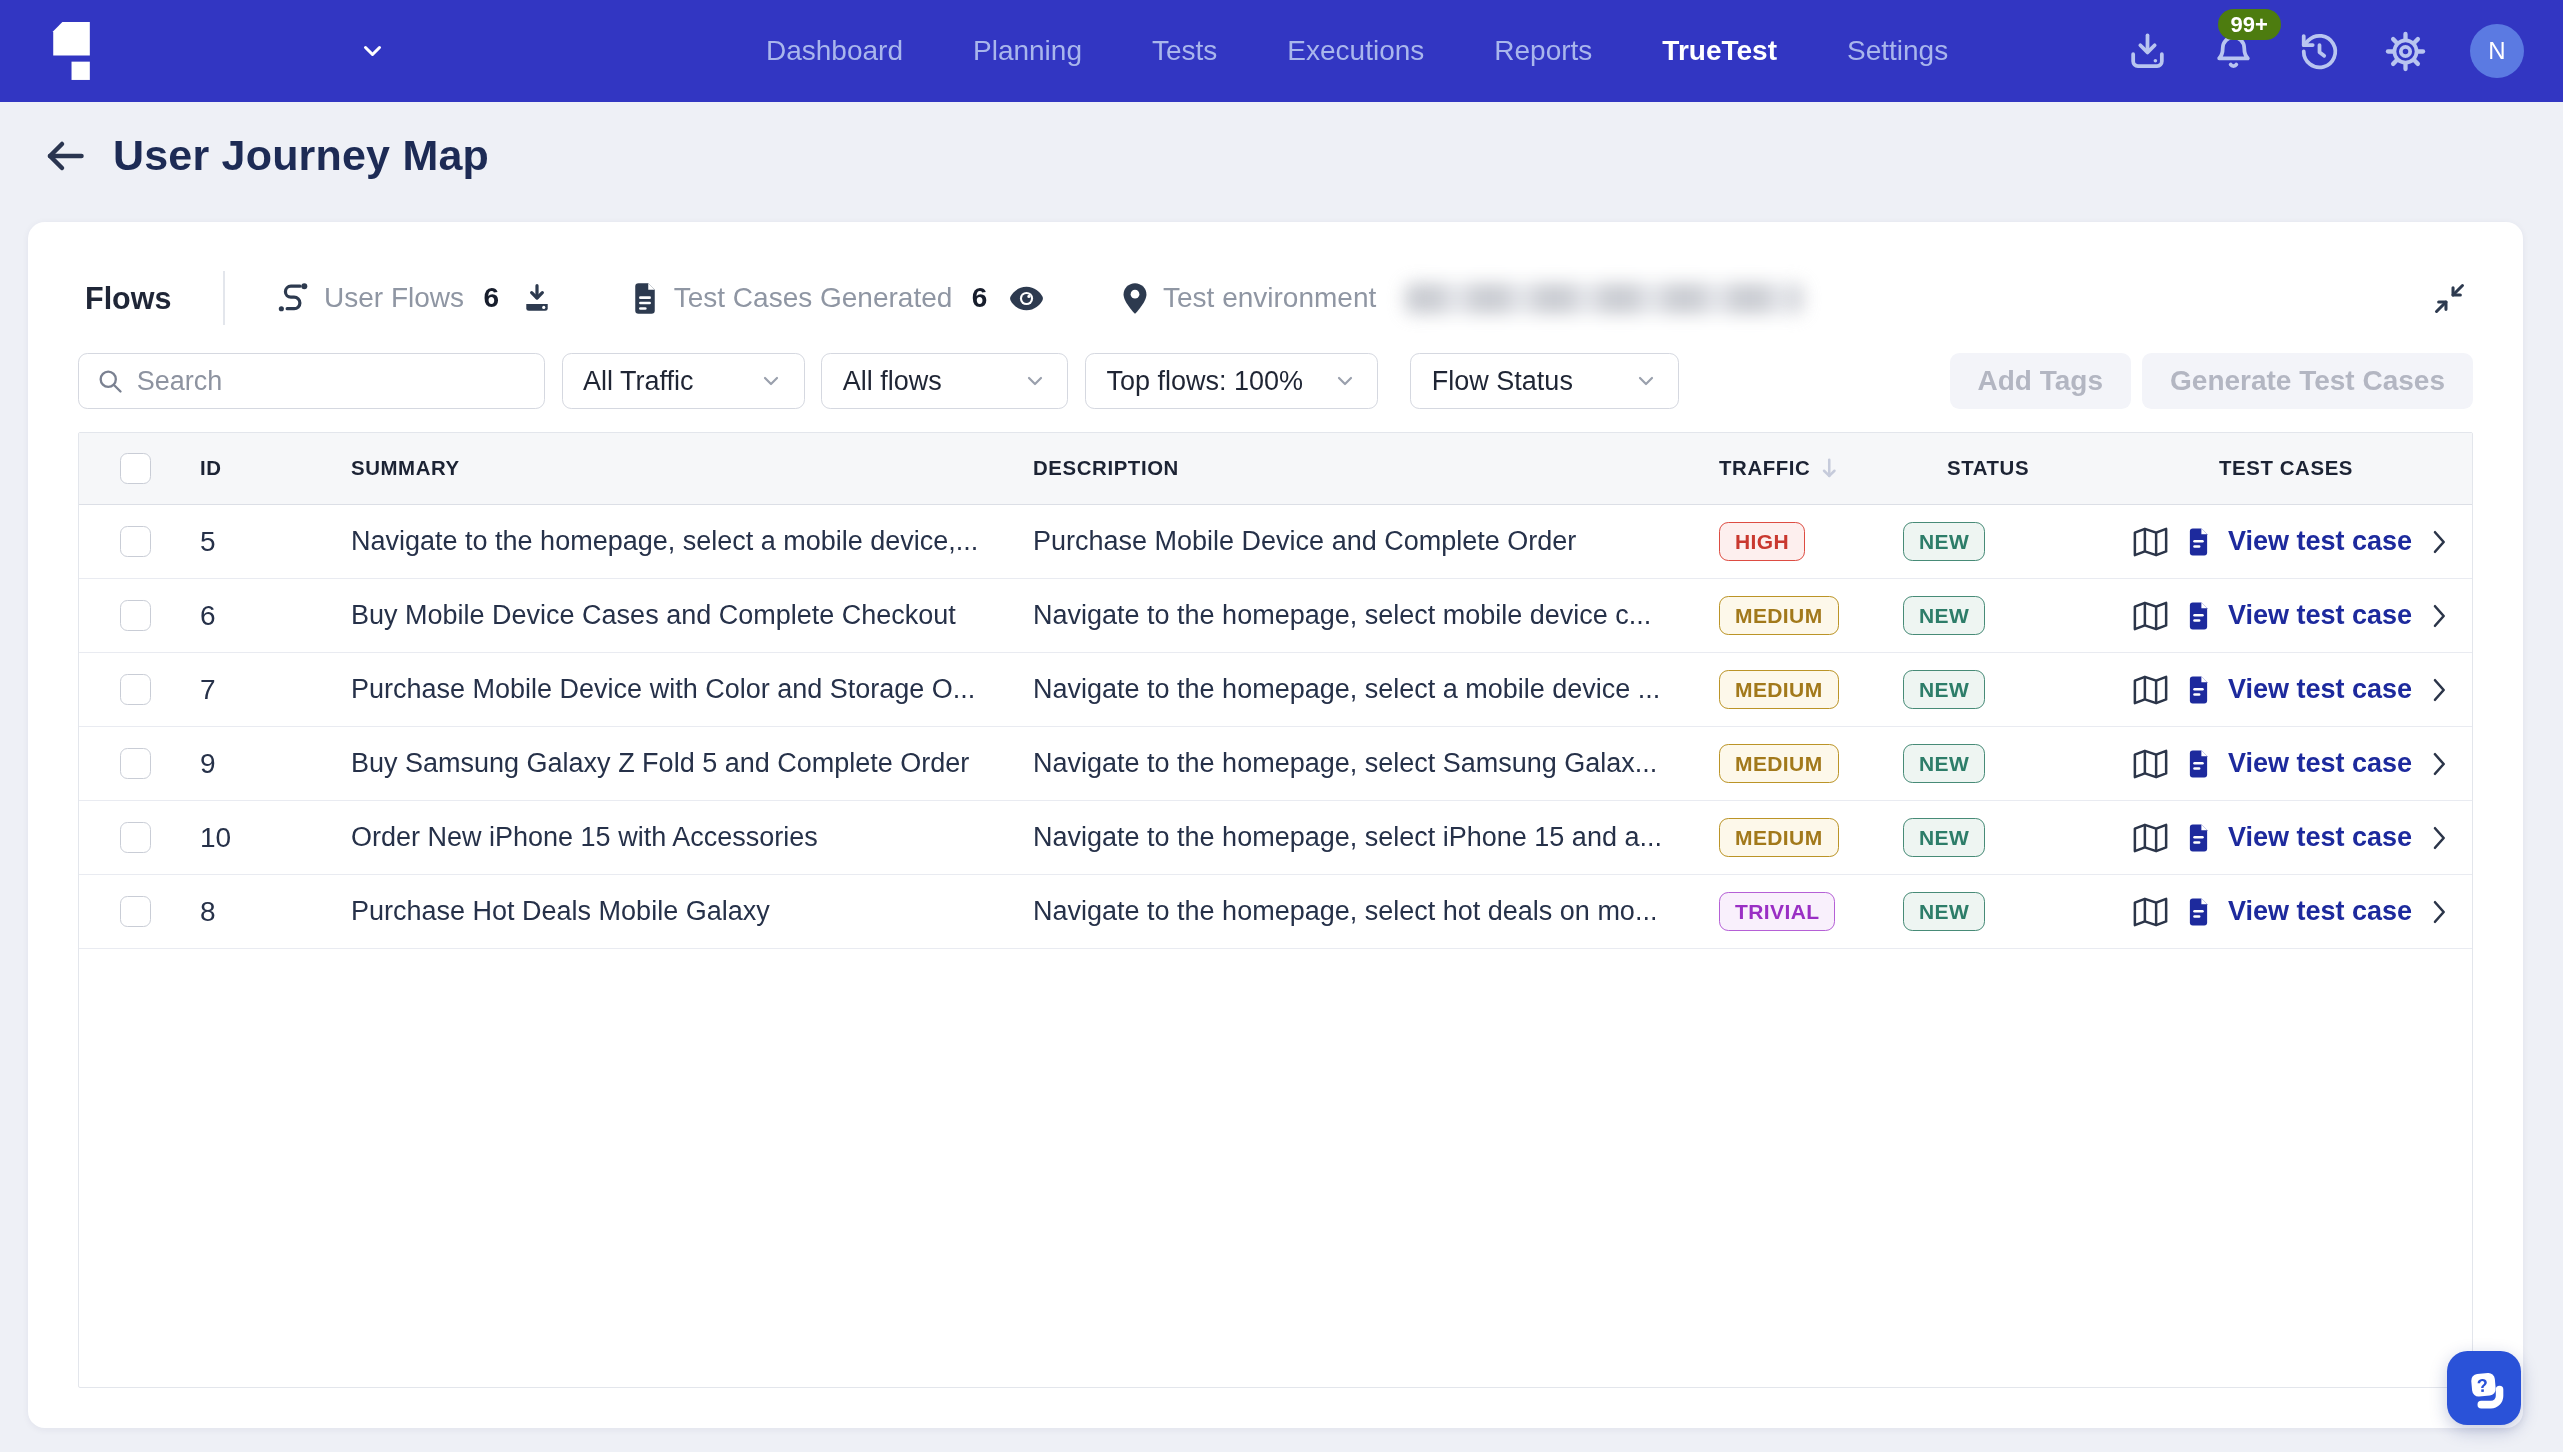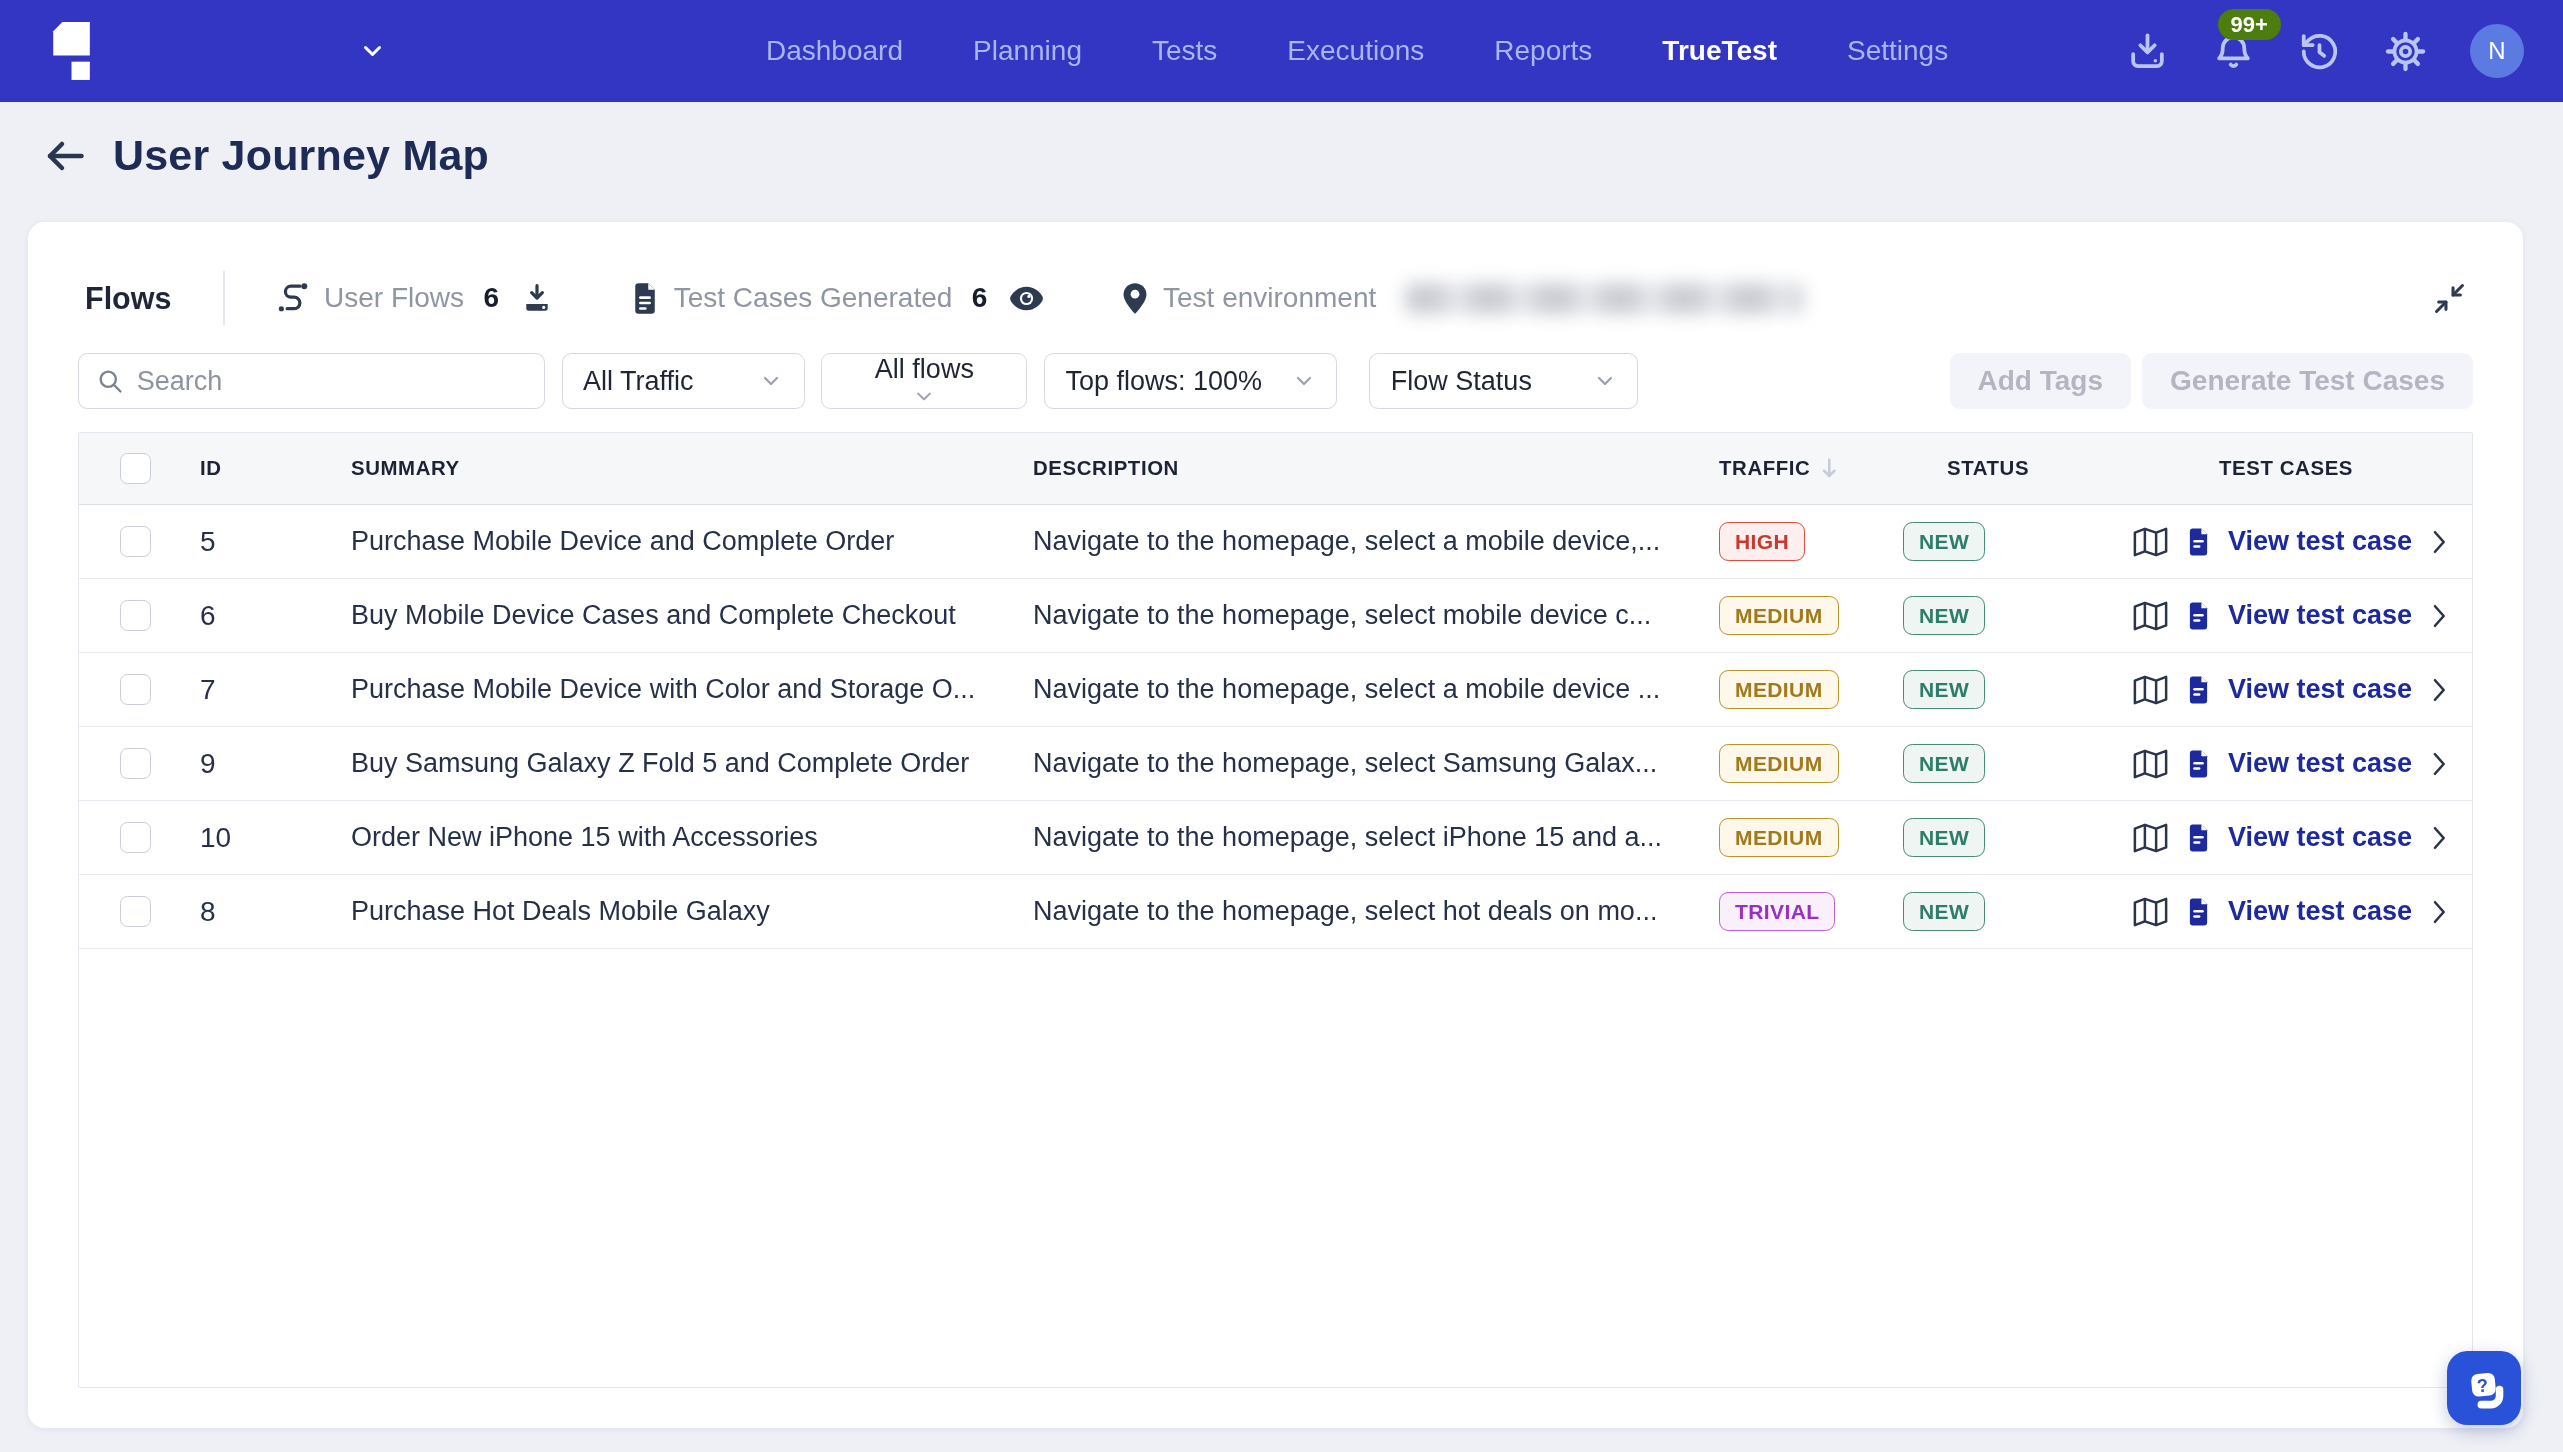--- a/index.html
+++ b/index.html
@@ -65,21 +65,21 @@
     width:467px; height:56px; border:1.9px solid #d5d8e0; border-radius:9.3px; background:#fff;
     display:flex; align-items:center; padding:0 16.7px; gap:13px;
   }
   .search-box input { border:none; outline:none; font-size:27px; width:100%; font-family:inherit; color:#1f2534; background:transparent; }
   .search-box input::placeholder { color:#8d93a0; }
   .select {
     height:56px; border:1.9px solid #d5d8e0; border-radius:9.3px; background:#fff;
     display:flex; align-items:center; justify-content:space-between; padding:0 20.4px; cursor:pointer;
   }
   .select .sel-label { font-size:27px; color:#1f2534; white-space:nowrap; }
-  .w-traffic { width:243px; } .w-flows { width:206px;flex-direction:column; } .w-top { width:293px; } .w-status { width:269px; margin-left:15.7px; }
+  .w-traffic { width:243px; } .w-flows { width:247px; } .w-top { width:293px; } .w-status { width:269px; margin-left:15.7px; }
   .actions { margin-left:auto; display:flex; gap:11px; }
   .btn-disabled {
     height:56px; border:none; border-radius:9.3px; background:#f3f4f9; color:#b3b6c2;
     font-size:28px; font-weight:bold; padding:0 28px; font-family:inherit; white-space:nowrap;
   }
 
   
   .table-box {
     position:absolute; left:50px; top:210px; width:2395px; height:956px;
     border:1.9px solid #e3e6ec; border-radius:2px; overflow:hidden; background:#fff;
@@ -317,22 +317,22 @@
             <path d="M3.5 11.5 8 16l4.5-4.5"></path>
         </svg>
       </span>
       <span class="th th-status">STATUS</span>
       <span class="th th-cases">TEST CASES</span>
     </div>
     <div>
   <div class="tgrid trow">
     <span class="checkbox"></span>
     <span class="cell-id">5</span>
+    <span class="cell-text">Navigate to the homepage, select a mobile device,...</span>
     <span class="cell-text">Purchase Mobile Device and Complete Order</span>
-    <span class="cell-text">Navigate to the homepage, select a mobile device,...</span>
     <span><span class="badge badge-high">HIGH</span></span>
     <span><span class="badge badge-new">NEW</span></span>
     <span class="cell-actions">
       <span class="icon-btn">
         <svg width="35" height="30" viewBox="0 0 28 24" fill="none" stroke="#2b3549" stroke-width="2" stroke-linejoin="round">
           <path d="M1.5 4.5 9.5 1.5 18.5 4.5 26.5 1.5 V19.5 L18.5 22.5 9.5 19.5 1.5 22.5 Z"></path>
           <path d="M9.5 1.5v18"></path>
                 <path d="M18.5 4.5v18"></path>
         </svg>
       </span>

